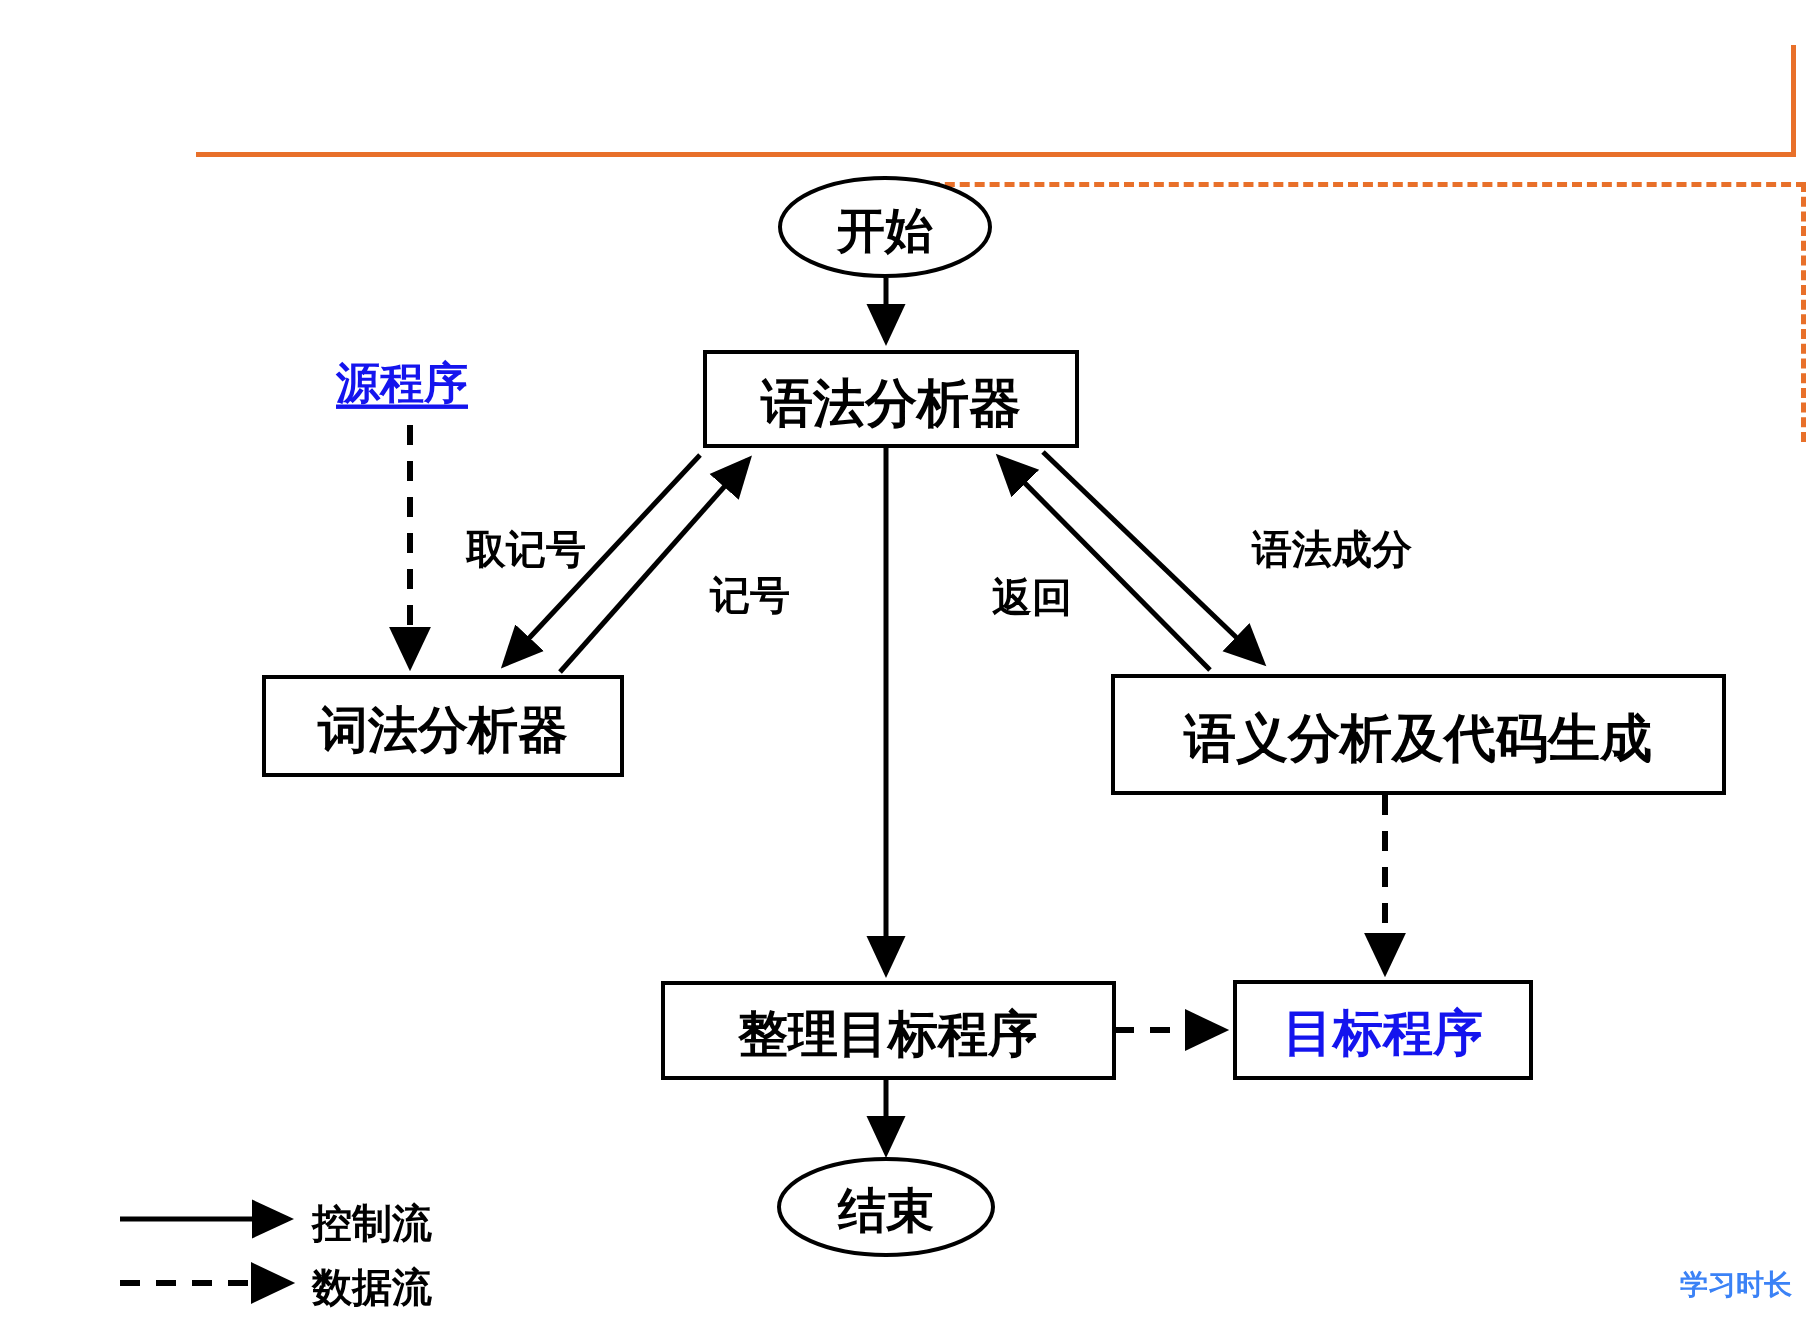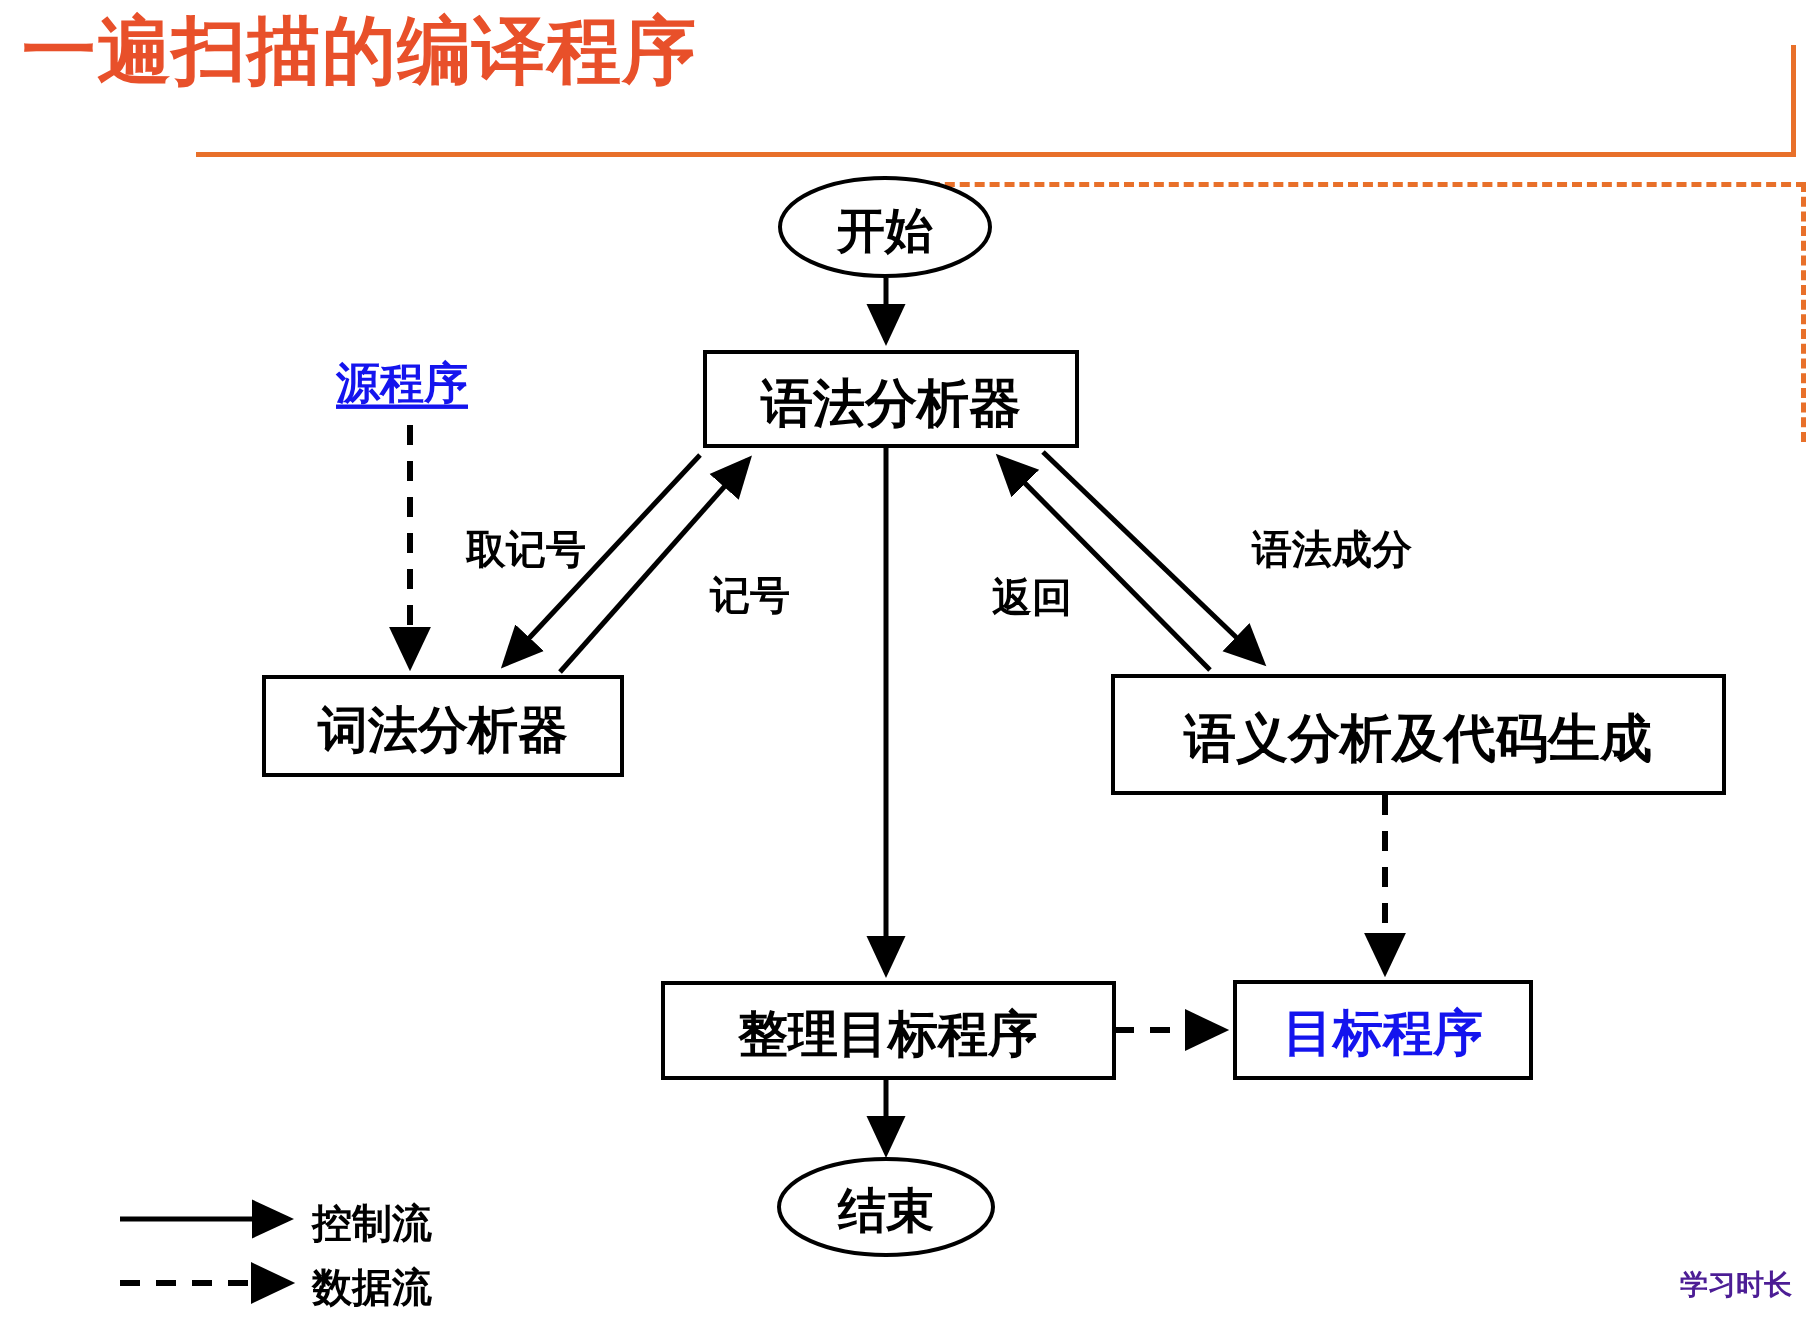--- a/index.html
+++ b/index.html
@@ -126,35 +126,34 @@
     bottom: 14px;
     display: flex;
     align-items: baseline;
     gap: 14px;
     color: #E03020;
   }
   .timer-caption {
     font-family: "DejaVu Serif", "Liberation Serif", serif;
     font-weight: 700;
     font-size: 28px;
-    color: #4c1d95;
+    color: #3b82f6;
   }
   .timer-value {
     font-family: "DejaVu Sans", "Liberation Sans", sans-serif;
     font-size: 44px;
     color: #EB3223;
     letter-spacing: 0px;
   }
 </style>
 </head>
 <body>
 
 <div class="slide">
 
-  <div class="title">一遍扫描的编译程序</div>
 
   <div class="rule-h"></div>
   <div class="rule-v"></div>
   <div class="dashdot-h"></div>
   <div class="dashdot-v"></div>
 
   <svg id="diagram" width="1812" height="1318" viewBox="0 0 1812 1318">
     <defs>
       <marker id="arrowSolid" markerWidth="9" markerHeight="9" refX="7.2" refY="4.5" orient="auto" markerUnits="strokeWidth">
         <path d="M0,0.6 L8.4,4.5 L0,8.4 z" fill="#000000"></path>

